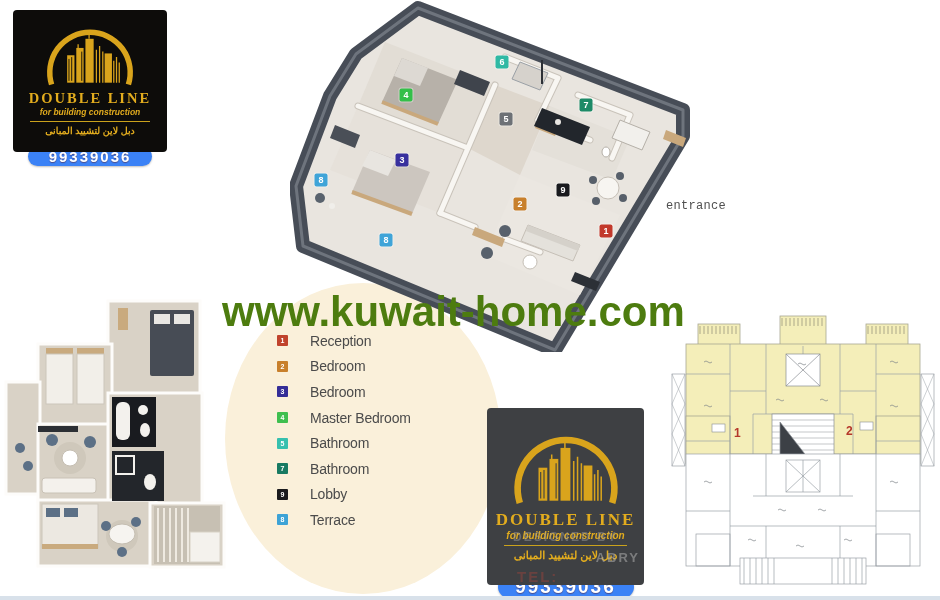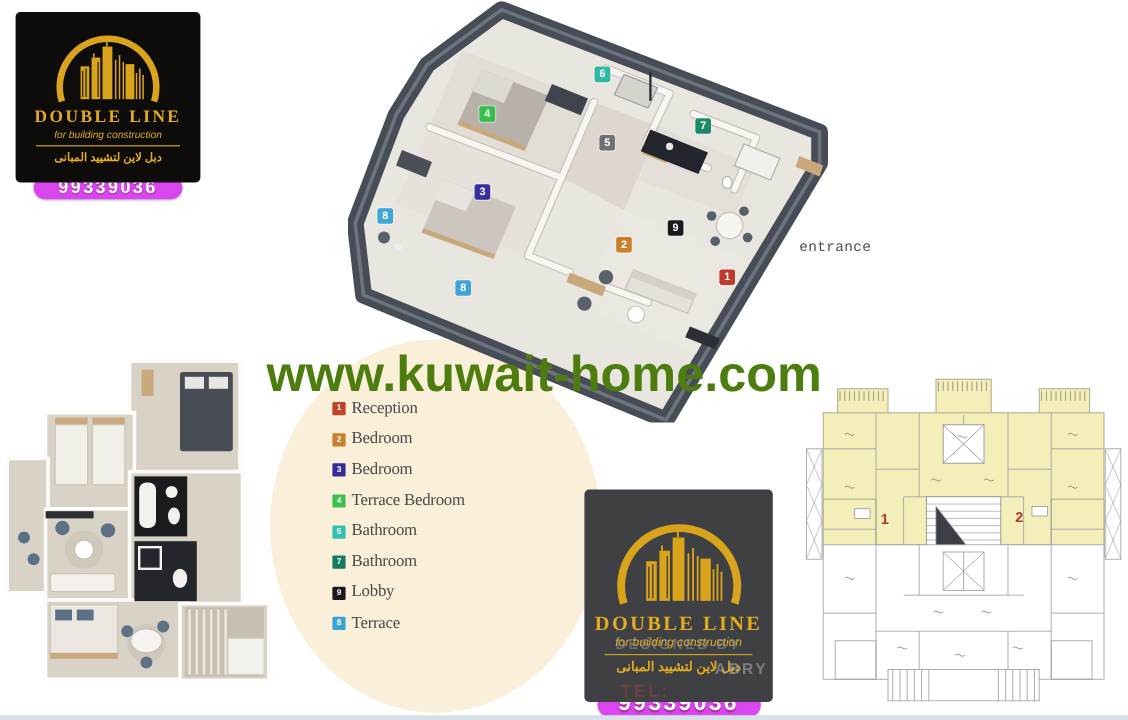--- a/index.html
+++ b/index.html
@@ -7,41 +7,41 @@
        font-family:"Liberation Sans",sans-serif;}
   .abs{position:absolute;}
 
   
   .logo-wrap{display:flex;flex-direction:column;align-items:center;border-radius:21px;}
   .logo-box{background:#0d0c0a;border-radius:4px;display:flex;flex-direction:column;
             align-items:center;justify-content:center;width:100%;position:relative;overflow:hidden;}
   .logo-box.gray{background:#3e4043;}
   .brand-name{font-family:"Liberation Serif",serif;font-weight:bold;color:#e2ac1e;
               letter-spacing:2px;white-space:nowrap;}
-  .brand-tagline{font-style:italic;font-weight:normal;color:#e2ac1e;white-space:nowrap;}
+  .brand-tagline{font-style:italic;font-weight:bold;color:#e2ac1e;white-space:nowrap;}
   .brand-divider{border:none;border-top:1px solid #caa21c;width:78%;margin:4px 0 3px 0;}
   .brand-arabic{font-weight:bold;color:#e2ac1e;white-space:nowrap;direction:rtl;}
-  .phone-pill{background:#d946ef;border-radius:12px;color:#ffffff;font-weight:bold;
+  .phone-pill{background:#3b82f6;border-radius:12px;color:#ffffff;font-weight:bold;
               display:flex;align-items:center;justify-content:center;letter-spacing:2px;
               text-shadow:0 1px 1px rgba(90,10,10,.45);box-shadow:0 1px 2px rgba(0,0,0,.25);}
   .ghost{position:absolute;color:rgba(160,160,160,.45);font-weight:bold;letter-spacing:2px;}
   .ghost.red{color:rgba(210,70,55,.30);}
 
   
   #watermark{left:194px;top:288px;width:520px;font-size:42px;font-weight:bold;
              color:rgba(138,138,138,.88);letter-spacing:0px;white-space:nowrap;z-index:9;}
 
   
   #legend-circle{left:225px;top:283px;width:276px;height:311px;border-radius:50%;
                  background:#faf0da;z-index:1;}
   #legend{left:277px;top:328px;z-index:10;}
   .legend-row{display:flex;align-items:center;height:25.6px;}
   .legend-swatch{width:11px;height:11px;border-radius:1px;color:#fff;font-size:7px;
                  font-weight:bold;text-align:center;line-height:11px;flex:0 0 11px;}
-  .legend-label{margin-left:5px;font-size:14px;color:#4b4b4b;letter-spacing:-0.2px;font-family:Liberation Serif, serif;}
+  .legend-label{margin-left:22px;font-size:14px;color:#4b4b4b;letter-spacing:-0.2px;}
 
   
   #plan3d-wrap{left:290px;top:0;width:402px;height:352px;z-index:3;}
   .marker{position:absolute;width:13px;height:13px;border-radius:2px;color:#fff;
           font-size:9px;font-weight:bold;text-align:center;line-height:13px;
           transform:translate(-50%,-50%);box-shadow:0 0 0 1px rgba(255,255,255,.35);}
   #entrance-label{left:666px;top:199px;font-size:12px;color:#4f4f4f;z-index:4;letter-spacing:.3px;font-family:Liberation Mono, monospace;}
 
   .strip{left:0;top:596px;width:940px;height:4px;z-index:11;}
 </style>
@@ -233,21 +233,21 @@
     <div class="legend-row">
       <span class="legend-swatch" style="background: rgb(200, 128, 44);">2</span>
       <span class="legend-label">Bedroom</span>
     </div>
     <div class="legend-row">
       <span class="legend-swatch" style="background: rgb(52, 45, 151);">3</span>
       <span class="legend-label">Bedroom</span>
     </div>
     <div class="legend-row">
       <span class="legend-swatch" style="background: rgb(63, 191, 79);">4</span>
-      <span class="legend-label">Terrace Bedroom</span>
+      <span class="legend-label">Master Bedroom</span>
     </div>
     <div class="legend-row">
       <span class="legend-swatch" style="background: rgb(54, 192, 174);">5</span>
       <span class="legend-label">Bathroom</span>
     </div>
     <div class="legend-row">
       <span class="legend-swatch" style="background: rgb(23, 122, 98);">7</span>
       <span class="legend-label">Bathroom</span>
     </div>
     <div class="legend-row">

